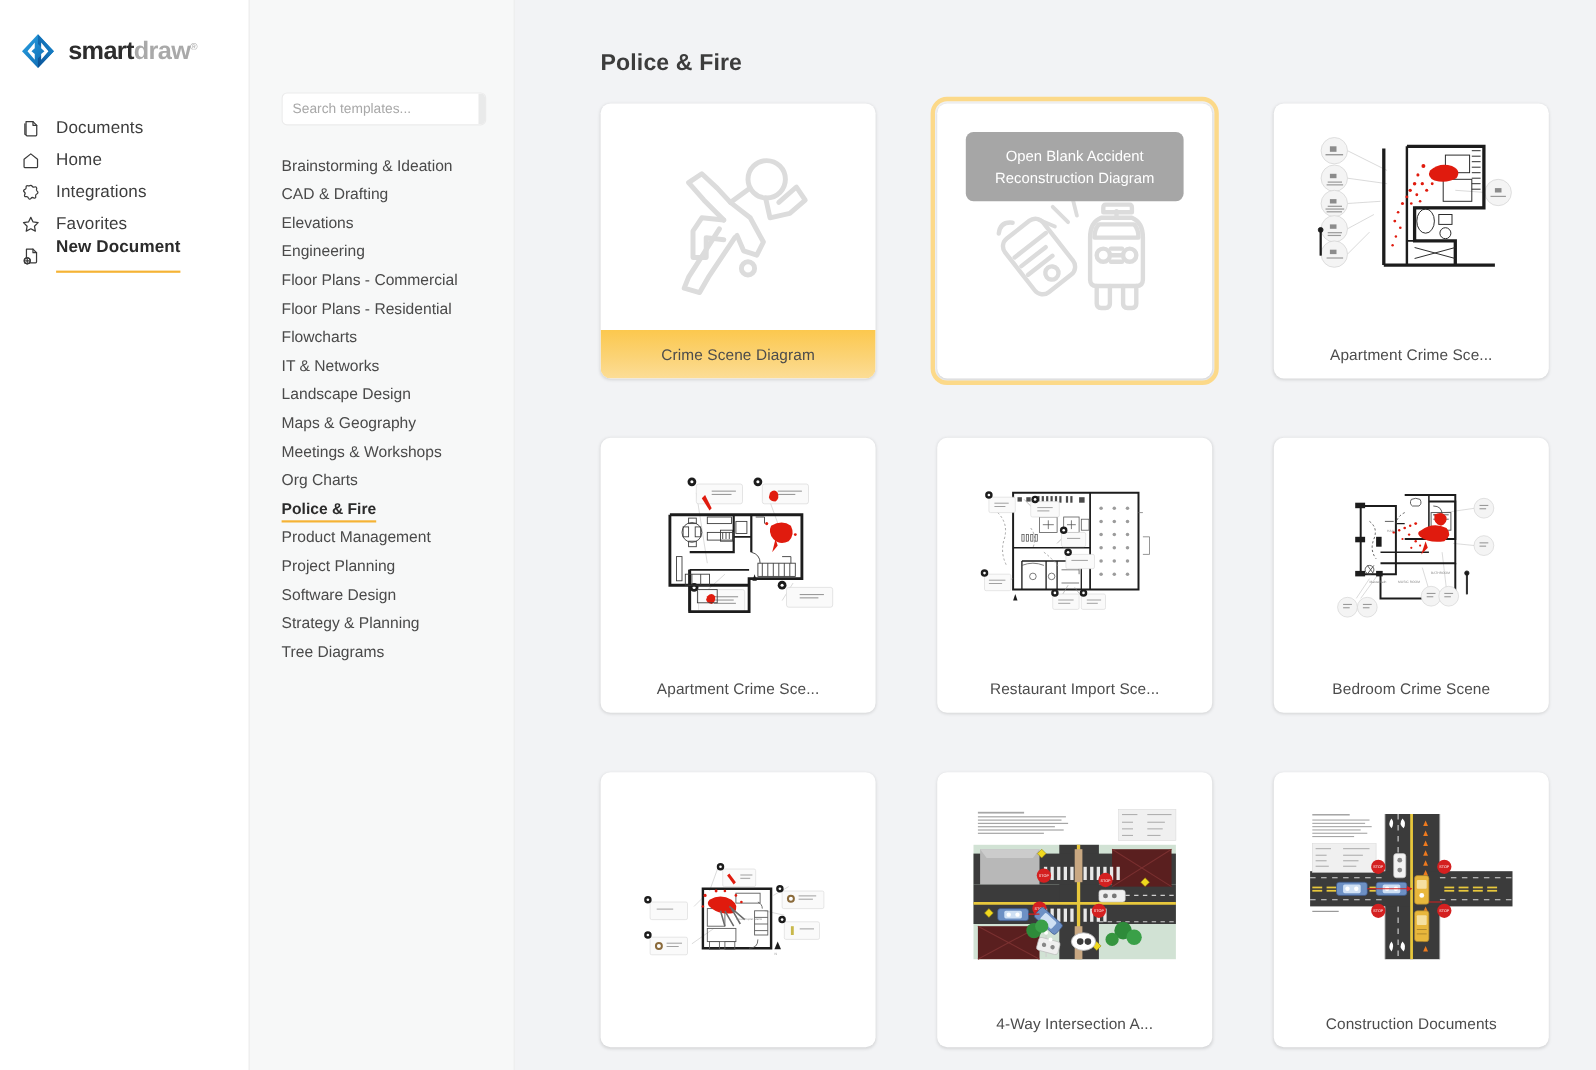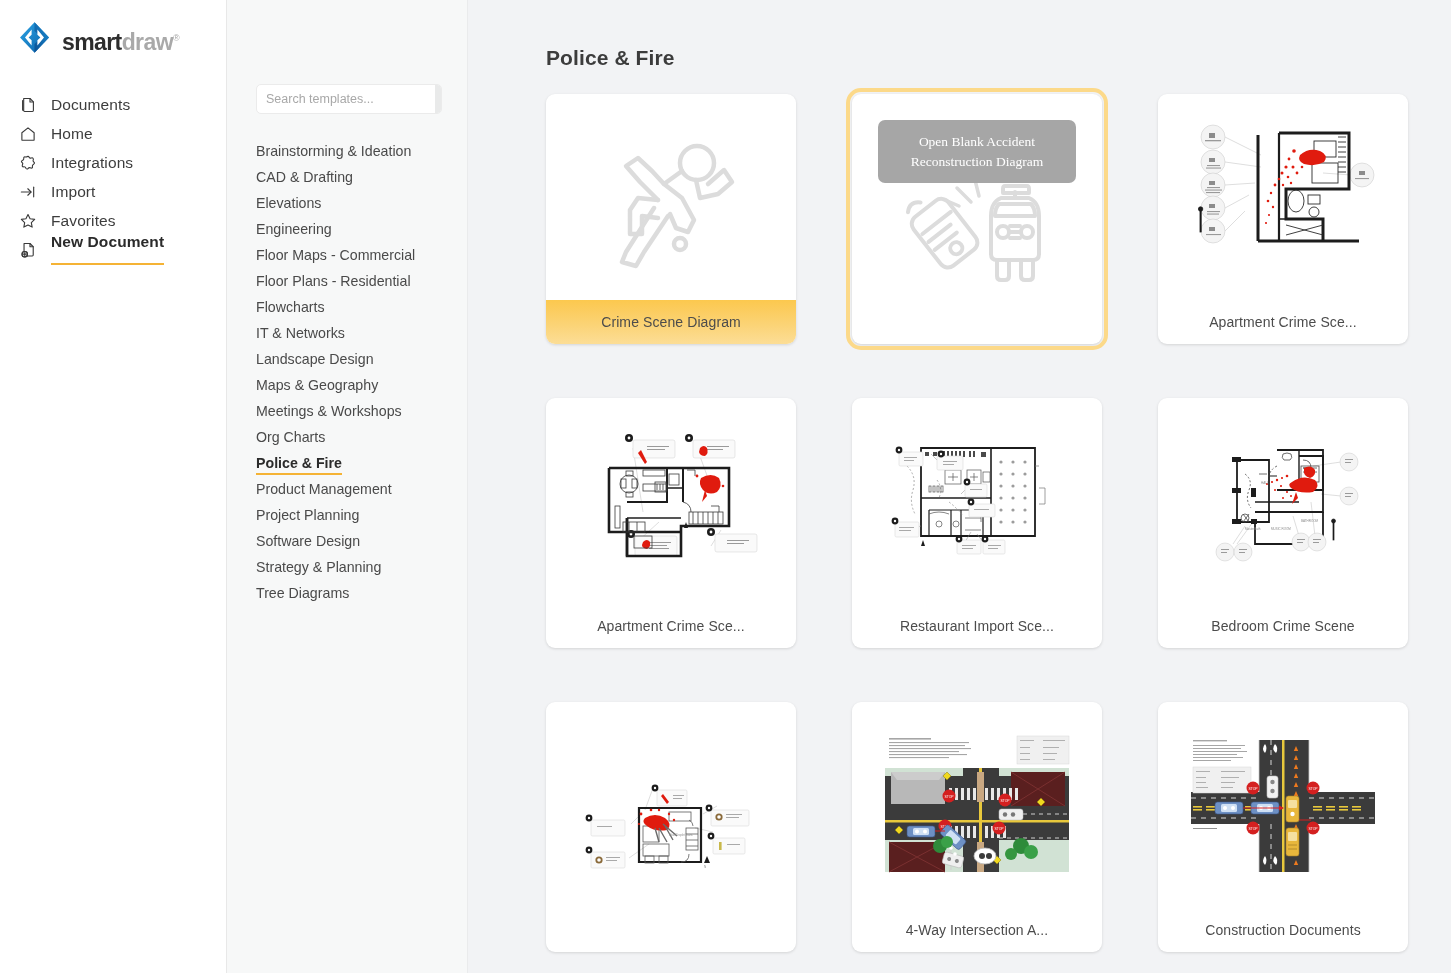--- a/index.html
+++ b/index.html
@@ -25,25 +25,26 @@
     width: 227px;
     flex: 0 0 227px;
     background: #ffffff;
     border-right: 1px solid #e8e8e8;
     padding-top: 14px;
     position: relative;
   }
 
   .logo-row {
     display: flex;
-    align-items: flex-end;
+    align-items: center;
     gap: 11px;
     padding: 0 0 0 18px;
     height: 40px;
     margin-bottom: 36px;
+    margin-top: 12px;
   }
   .logo-mark {
     width: 33px;
     height: 33px;
     flex: 0 0 33px;
     position: relative;
   }
   .logo-text {
     font-size: 23px;
     font-weight: bold;
@@ -189,21 +190,20 @@
     position: relative;
     overflow: hidden;
     display: flex;
     flex-direction: column;
     cursor: pointer;
   }
   .card.highlighted {
     outline: 4px solid #fcd989;
     outline-offset: 2px;
     border-radius: 9px;
-    font-family: Liberation Serif, serif;
   }
 
   .card-thumb {
     flex: 1 1 auto;
     display: flex;
     align-items: center;
     justify-content: center;
     position: relative;
     overflow: hidden;
   }
@@ -300,30 +300,20 @@
 
       <li class="nav-item">
         <span class="nav-icon">
           <svg width="18" height="18" viewBox="0 0 20 20" fill="none" stroke="#3a3a3a" stroke-width="1.25" stroke-linejoin="round" stroke-linecap="round">
             <path d="M8.2 3.4 Q10.3 1.9 11.3 3.6 Q12.1 5.1 13.6 4.4 Q15.6 3.6 16 5.9 Q15 7.9 16.4 8.8 Q18 9.9 16.3 11.3 Q14.4 12.2 14.9 13.9 Q15.4 16 13.2 15.6 Q11.3 14.4 10.2 15.9 Q8.9 17.6 7.7 15.8 Q7 13.9 5.3 14.2 Q3.2 14.5 3.7 12.4 Q4.9 10.6 3.5 9.5 Q1.8 8.2 3.7 7.1 Q5.6 6.5 5.3 4.8 Q5 2.8 7 3.2 Z"></path>
           </svg>
         </span>
         <span class="nav-label">Integrations</span>
       </li>
 
-      <li class="nav-item">
-        <span class="nav-icon">
-          <svg width="18" height="18" viewBox="0 0 20 20" fill="none" stroke="#3a3a3a" stroke-width="1.25" stroke-linejoin="round" stroke-linecap="round">
-            <path d="M2.6 10 L13.2 10"></path>
-            <path d="M9.8 6.4 L13.4 10 L9.8 13.6"></path>
-            <path d="M16.3 4.6 L16.3 15.4"></path>
-          </svg>
-        </span>
-        <span class="nav-label">Import</span>
-      </li>
 
       <li class="nav-item">
         <span class="nav-icon">
           <svg width="18" height="18" viewBox="0 0 20 20" fill="none" stroke="#3a3a3a" stroke-width="1.25" stroke-linejoin="round" stroke-linecap="round">
             <path d="M10 2.9 L12.3 7.5 L17.4 8.2 L13.7 11.8 L14.6 16.8 L10 14.4 L5.4 16.8 L6.3 11.8 L2.6 8.2 L7.7 7.5 Z"></path>
           </svg>
         </span>
         <span class="nav-label">Favorites</span>
       </li>
 
@@ -350,21 +340,21 @@
       <button class="search-btn">
         
       </button>
     </div>
 
     <ul class="cat-list">
       <li class="cat-item"><span>Brainstorming &amp; Ideation</span></li>
       <li class="cat-item"><span>CAD &amp; Drafting</span></li>
       <li class="cat-item"><span>Elevations</span></li>
       <li class="cat-item"><span>Engineering</span></li>
-      <li class="cat-item"><span>Floor Maps - Commercial</span></li>
+      <li class="cat-item"><span>Floor Plans - Commercial</span></li>
       <li class="cat-item"><span>Floor Plans - Residential</span></li>
       <li class="cat-item"><span>Flowcharts</span></li>
       <li class="cat-item"><span>IT &amp; Networks</span></li>
       <li class="cat-item"><span>Landscape Design</span></li>
       <li class="cat-item"><span>Maps &amp; Geography</span></li>
       <li class="cat-item"><span>Meetings &amp; Workshops</span></li>
       <li class="cat-item"><span>Org Charts</span></li>
       <li class="cat-item active"><span>Police &amp; Fire</span></li>
       <li class="cat-item"><span>Product Management</span></li>
       <li class="cat-item"><span>Project Planning</span></li>

